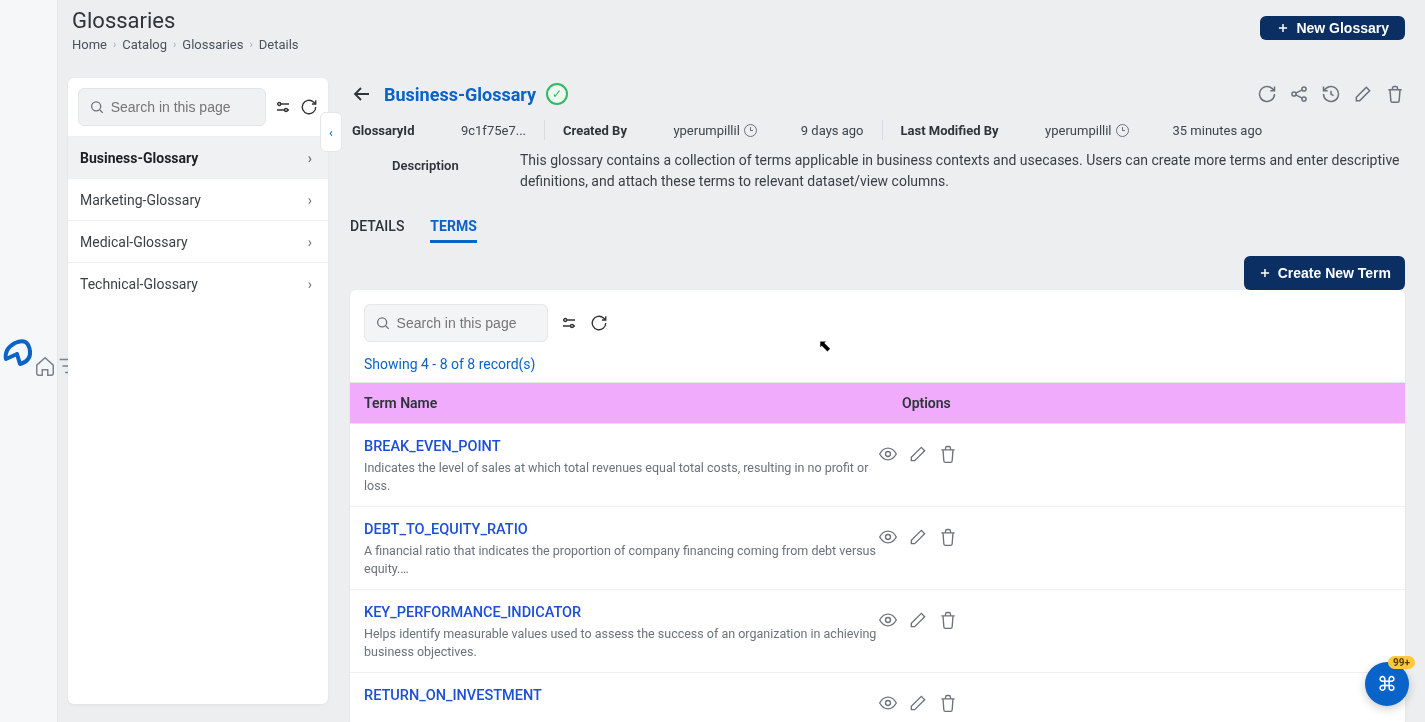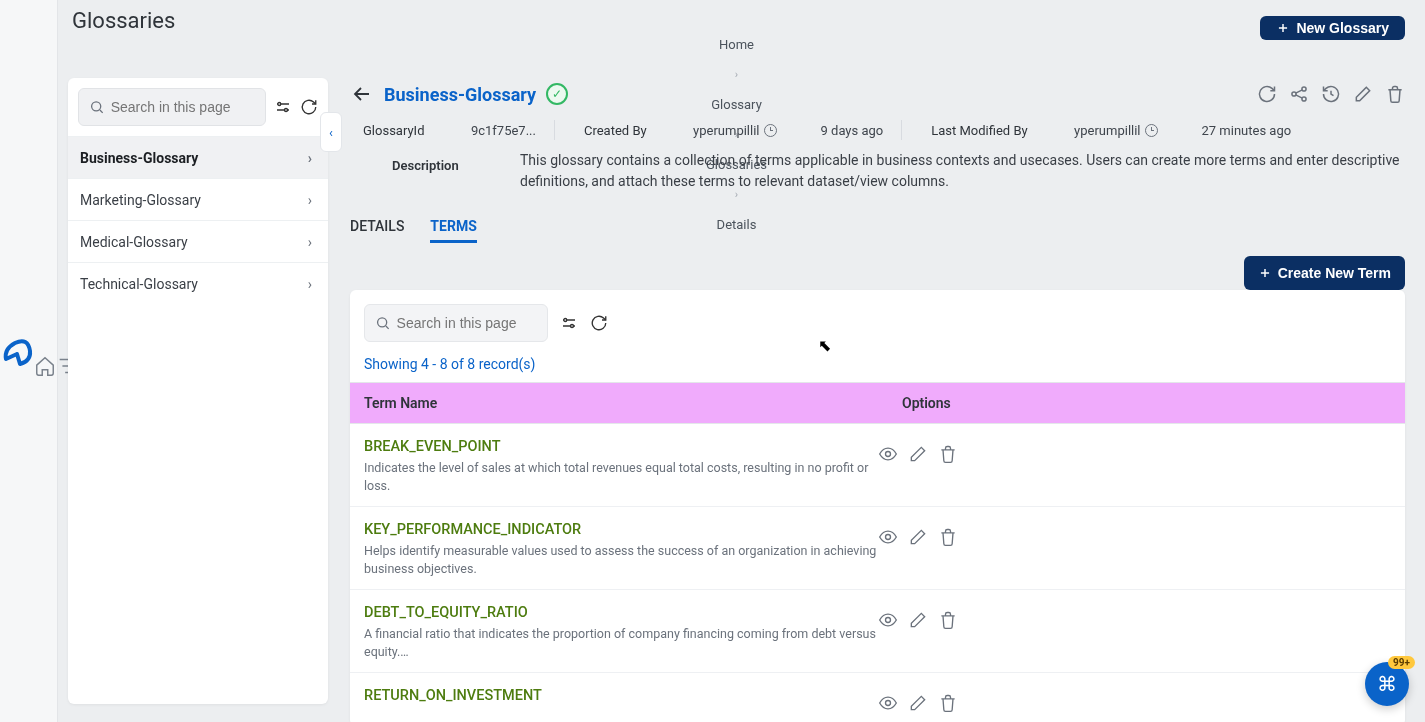--- a/index.html
+++ b/index.html
@@ -9,21 +9,21 @@
   .rail { position: absolute; left: 0; top: 0; bottom: 0; width: 58px; background: #f6f7f8; border-right: 1px solid #e3e5e8; display: flex; flex-direction: row; align-items: center; padding-top: 10px; }
   .rail .logo { width: 34px; height: 34px; margin-bottom: 28px; }
   .rail-icon { width: 26px; height: 26px; margin: 9px 0; color: #7a828c; display: flex; align-items: center; justify-content: center; cursor: pointer; }
   .rail-spacer { flex: 1; }
   .avatar { width: 30px; height: 30px; border-radius: 50%; background: #0d74d6; color: #fff; font-size: 12px; font-weight: 600; display: flex; align-items: center; justify-content: center; margin-bottom: 10px; }
   .rail-version { font-size: 11px; color: #8c929b; margin-bottom: 0; }
 
   
   .header { position: absolute; left: 58px; right: 0; top: 0; height: 68px; padding: 8px 24px 0 14px; background: #eceef0; }
   .page-title { font-size: 22px; font-weight: 400; color: #2f343a; margin-bottom: 4px; }
-  .breadcrumb { display: flex; align-items: center; gap: 16px; font-size: 13px; color: #4b535c; flex-direction: column; }
+  .breadcrumb { display: flex; align-items: center; gap: 6px; font-size: 13px; color: #4b535c; }
   .breadcrumb span { cursor: pointer; }
   .breadcrumb .sep { color: #a5abb3; font-size: 11px; }
   .new-glossary-btn { position: absolute; right: 20px; top: 16px; background: #0b2f63; color: #fff; font-weight: 600; border-radius: 6px; height: 24px; padding: 0 16px; display: flex; align-items: center; gap: 6px; cursor: pointer; border: none; font-size: 14px; }
 
   
   .sidebar { position: absolute; left: 68px; top: 78px; bottom: 18px; width: 260px; background: #fff; border-radius: 6px; box-shadow: 0 1px 3px rgba(0,0,0,.06); overflow: hidden; }
   .side-search-wrap { padding: 10px 10px 10px 10px; display: flex; align-items: center; gap: 8px; }
   .side-search { flex: 1; display: flex; align-items: center; background: #f0f1f3; border-radius: 6px; height: 38px; padding: 0 10px; border: 1px solid #e1e3e6; }
   .side-search input { border: none; background: transparent; outline: none; font-size: 14px; color: #4a4f57; margin-left: 6px; width: 100%; }
   .side-icon-btn { color: #333; cursor: pointer; display: flex; }
@@ -39,21 +39,21 @@
   .main { position: absolute; left: 348px; right: 0; top: 78px; bottom: 0; padding: 4px 20px 0 2px; overflow: auto; }
   .detail-header { display: flex; align-items: center; justify-content: space-between; }
   .title-group { display: flex; align-items: center; gap: 10px; }
   .back-arrow { color: #2f343a; cursor: pointer; }
   .glossary-name { color: #0a63c9; font-size: 18px; font-weight: 700; }
   .status-chip { width: 22px; height: 22px; border-radius: 50%; border: 2px solid #33b864; color: #33b864; display: flex; align-items: center; justify-content: center; font-size: 12px; background: #ecf9f0; }
   .action-icons { display: flex; gap: 12px; color: #6b727c; }
   .action-icons span { cursor: pointer; display: inline-flex; }
 
   .meta-row { display: flex; align-items: center; gap: 18px; margin: 14px 0 10px 2px; font-size: 13px; color: #3a3f46; }
-  .meta-label { font-weight: 400; color: #2f343a; margin-left: 11px; }
+  .meta-label { font-weight: 700; color: #2f343a; }
   .meta-val { color: #3f454d; margin-left: 40px; }
   .meta-sep { width: 1px; height: 20px; background: #d8dbe0; }
   .clock { display: inline-flex; border: 1.3px solid #6b727c; width: 13px; height: 13px; border-radius: 50%; position: relative; margin: 0 4px -2px 4px; }
   .clock:after { content: ''; position: absolute; left: 5px; top: 2px; width: 1.4px; height: 4px; background: #6b727c; }
   .clock:before { content: ''; position: absolute; left: 5px; top: 5px; width: 3px; height: 1.4px; background: #6b727c; }
 
   .desc-row { display: flex; gap: 16px; margin: 10px 0 20px 0; }
   .desc-label { font-weight: 600; color: #2f343a; font-size: 13px; padding-top: 8px; min-width: 76px; margin-left: 42px; }
   .desc-text { font-size: 14px; color: #3a3f46; line-height: 1.5; max-width: 1000px; margin-left: 36px; }
 
@@ -67,21 +67,21 @@
   .term-card { background: #fff; border-radius: 6px; box-shadow: 0 1px 3px rgba(0,0,0,.06); margin-top: 14px; clear: both; }
   .term-search-wrap { padding: 14px 14px 10px 14px; display: flex; align-items: center; gap: 12px; }
   .term-search { display: flex; align-items: center; background: #f3f4f6; border-radius: 6px; height: 38px; padding: 0 10px; border: 1px solid #e5e7ea; width: 184px; }
   .term-search input { border: none; background: transparent; outline: none; font-size: 14px; color: #4a4f57; margin-left: 6px; width: 100%; }
   .record-count { color: #0a63c9; font-size: 14px; padding: 4px 14px 10px 14px; }
   .thead { display: flex; background: #f0abfc; border-top: 1px solid #e4e7ea; border-bottom: 1px solid #e4e7ea; gap: 10px; }
   .th-name { flex: 0 0 528px; padding: 12px 14px; font-weight: 600; color: #2f343a; }
   .th-opts { flex: 1; padding: 12px 14px; font-weight: 600; color: #2f343a; }
   .trow { display: flex; border-bottom: 1px solid #eef0f3; padding: 14px 14px 12px 14px; }
   .tcell-name { flex: 0 0 514px; }
-  .term-name { font-size: 14.5px; color: #4d7c0f; font-weight: 500; margin-bottom: 4px; }
+  .term-name { font-size: 14.5px; color: #1d4ed8; font-weight: 500; margin-bottom: 4px; }
   .term-desc { font-size: 12.5px; color: #6b727c; line-height: 1.4; word-break: break-word; }
   .tcell-opts { flex: 1; display: flex; gap: 10px; color: #6b727c; align-items: flex-start; padding-top: 6px; }
   .tcell-opts span { cursor: pointer; display: inline-flex; }
 
   
   .fab { position: absolute; right: 16px; bottom: 16px; width: 44px; height: 44px; border-radius: 50%; background: #0a63c9; display: flex; align-items: center; justify-content: center; color: #fff; font-size: 20px; box-shadow: 0 3px 10px rgba(0,0,0,.2); cursor: pointer; }
   .fab .badge { position: absolute; top: -6px; right: -6px; background: #ffc83d; color: #5a3b00; font-size: 10px; font-weight: 700; border-radius: 10px; padding: 1px 5px; }
 
   
   .fake-cursor { position: absolute; left: 818px; top: 336px; font-size: 16px; color: #000; pointer-events: none; }
@@ -168,21 +168,21 @@
       </svg>
     </div>
   <div class="rail-version">adp - v2.7</div>
 </div>
 
 <div class="header">
   <div class="page-title">Glossaries</div>
   <div class="breadcrumb">
     <span>Home</span>
       <span class="sep">›</span>
-    <span>Glossary</span>
+    <span>Catalog</span>
       <span class="sep">›</span>
     <span>Glossaries</span>
       <span class="sep">›</span>
     <span>Details</span>
   </div>
   <button class="new-glossary-btn">
     <svg width="14" height="14" viewBox="0 0 24 24" stroke="currentColor" stroke-width="2.5">
         <path d="M12 5v14M5 12h14"></path>
       </svg>
     <span>New Glossary</span>
@@ -277,21 +277,21 @@
           </svg>
         </span>
     </div>
   </div>
 
   <div class="meta-row">
     <span><span class="meta-label">GlossaryId</span>&nbsp;&nbsp;<span class="meta-val">9c1f75e7...</span></span>
     <span class="meta-sep"></span>
     <span><span class="meta-label">Created By</span>&nbsp;&nbsp;<span class="meta-val">yperumpillil</span><span class="clock"></span><span class="meta-val">9 days ago</span></span>
     <span class="meta-sep"></span>
-    <span><span class="meta-label">Last Modified By</span>&nbsp;&nbsp;<span class="meta-val">yperumpillil</span><span class="clock"></span><span class="meta-val">27 minutes ago</span></span>
+    <span><span class="meta-label">Last Modified By</span>&nbsp;&nbsp;<span class="meta-val">yperumpillil</span><span class="clock"></span><span class="meta-val">35 minutes ago</span></span>
   </div>
 
   <div class="desc-row">
     <div class="desc-label">Description</div>
     <div class="desc-text">This glossary contains a collection of terms applicable in business contexts and usecases. Users can create more terms and enter descriptive definitions, and attach these terms to relevant dataset/view columns.</div>
   </div>
 
   <div class="tabs">
     <div class="tab">DETAILS</div>
     <div class="tab active">TERMS</div>
@@ -354,47 +354,47 @@
         <span>
             <svg width="20" height="20" viewBox="0 0 24 24" fill="none" stroke="currentColor" stroke-width="1.6">
               <path d="M4 7h16M9 7V5a2 2 0 0 1 2-2h2a2 2 0 0 1 2 2v2M6 7l1 13a2 2 0 0 0 2 2h6a2 2 0 0 0 2-2l1-13"></path>
             </svg>
           </span>
       </div>
     </div>
 
     <div class="trow">
       <div class="tcell-name">
+        <div class="term-name">DEBT_TO_EQUITY_RATIO</div>
+        <div class="term-desc">A financial ratio that indicates the proportion of company financing coming from debt versus equity.…</div>
+      </div>
+      <div class="tcell-opts">
+        <span>
+            <svg width="20" height="20" viewBox="0 0 24 24" fill="none" stroke="currentColor" stroke-width="1.6">
+              <path d="M2 12s4-7 10-7 10 7 10 7-4 7-10 7S2 12 2 12z"></path>
+              <circle cx="12" cy="12" r="3"></circle>
+            </svg>
+          </span>
+        <span>
+            <svg width="20" height="20" viewBox="0 0 24 24" fill="none" stroke="currentColor" stroke-width="1.6">
+              <path d="M4 20h4L20 8l-4-4L4 16v4z"></path>
+            </svg>
+          </span>
+        <span>
+            <svg width="20" height="20" viewBox="0 0 24 24" fill="none" stroke="currentColor" stroke-width="1.6">
+              <path d="M4 7h16M9 7V5a2 2 0 0 1 2-2h2a2 2 0 0 1 2 2v2M6 7l1 13a2 2 0 0 0 2 2h6a2 2 0 0 0 2-2l1-13"></path>
+            </svg>
+          </span>
+      </div>
+    </div>
+
+    <div class="trow">
+      <div class="tcell-name">
         <div class="term-name">KEY_PERFORMANCE_INDICATOR</div>
         <div class="term-desc">Helps identify measurable values used to assess the success of an organization in achieving business objectives.</div>
-      </div>
-      <div class="tcell-opts">
-        <span>
-            <svg width="20" height="20" viewBox="0 0 24 24" fill="none" stroke="currentColor" stroke-width="1.6">
-              <path d="M2 12s4-7 10-7 10 7 10 7-4 7-10 7S2 12 2 12z"></path>
-              <circle cx="12" cy="12" r="3"></circle>
-            </svg>
-          </span>
-        <span>
-            <svg width="20" height="20" viewBox="0 0 24 24" fill="none" stroke="currentColor" stroke-width="1.6">
-              <path d="M4 20h4L20 8l-4-4L4 16v4z"></path>
-            </svg>
-          </span>
-        <span>
-            <svg width="20" height="20" viewBox="0 0 24 24" fill="none" stroke="currentColor" stroke-width="1.6">
-              <path d="M4 7h16M9 7V5a2 2 0 0 1 2-2h2a2 2 0 0 1 2 2v2M6 7l1 13a2 2 0 0 0 2 2h6a2 2 0 0 0 2-2l1-13"></path>
-            </svg>
-          </span>
-      </div>
-    </div>
-
-    <div class="trow">
-      <div class="tcell-name">
-        <div class="term-name">DEBT_TO_EQUITY_RATIO</div>
-        <div class="term-desc">A financial ratio that indicates the proportion of company financing coming from debt versus equity.…</div>
       </div>
       <div class="tcell-opts">
         <span>
             <svg width="20" height="20" viewBox="0 0 24 24" fill="none" stroke="currentColor" stroke-width="1.6">
               <path d="M2 12s4-7 10-7 10 7 10 7-4 7-10 7S2 12 2 12z"></path>
               <circle cx="12" cy="12" r="3"></circle>
             </svg>
           </span>
         <span>
             <svg width="20" height="20" viewBox="0 0 24 24" fill="none" stroke="currentColor" stroke-width="1.6">

